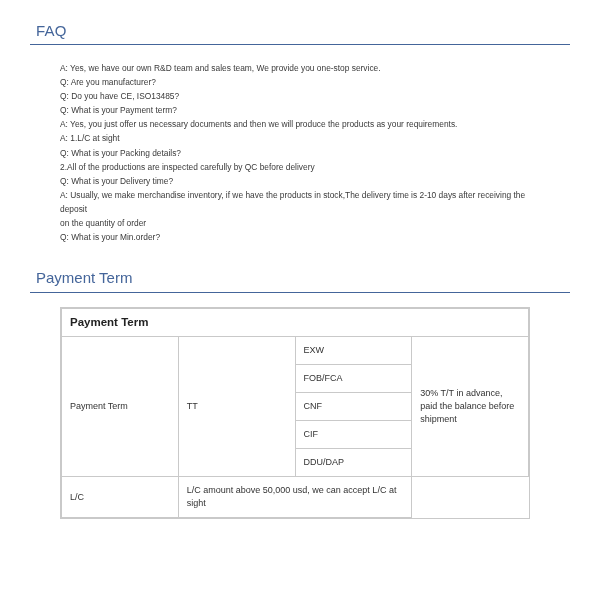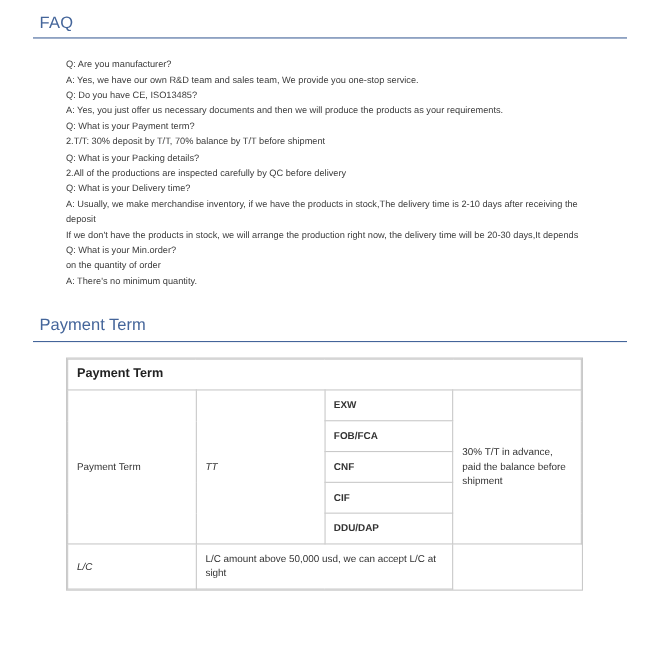--- a/index.html
+++ b/index.html
@@ -11,21 +11,21 @@
     height: 600px;
     background: #ffffff;
     font-family: "Liberation Sans", sans-serif;
     color: #333333;
     overflow: hidden;
   }
   .page {
     width: 600px;
     height: 600px;
     box-sizing: border-box;
-    padding: 10px 30px 0 30px;
+    padding: 20px 30px 0 30px;
     position: relative;
   }
   .section-title {
     font-size: 15px;
     color: #44659a;
     font-weight: normal;
     letter-spacing: 0.2px;
     padding: 2px 0 5px 6px;
     border-bottom: 1px solid #44659a;
     margin: 0;
@@ -71,48 +71,46 @@
   td.head {
     font-size: 11.5px;
     font-weight: bold;
     color: #222;
     padding: 8px 10px;
   }
   td.lbl {
     text-align: left;
   }
   .col1 { width: 88px; }
-  .col2 { width: 92px; font-style: italic; }
-  .col3 { width: 90px; font-weight: bold; }
+  .col2 { width: 92px; }
+  .col3 { width: 90px; }
   .col4 { width: auto; margin-top: 16px; }
   .cell-pad { padding-left: 10px; }
 </style>
 </head>
 <body>
 
 <div class="page">
 
   <div class="section-title faq-title">FAQ</div>
 
   <div class="faq-body">
+    <div class="faq-line">A: Yes, we have our own R&amp;D team and sales team, We provide you one-stop service.</div>
     <div class="faq-line">Q: Are you manufacturer?</div>
-    <div class="faq-line">A: Yes, we have our own R&amp;D team and sales team, We provide you one-stop service.</div>
     <div class="faq-line">Q: Do you have CE, ISO13485?</div>
+    <div class="faq-line">Q: What is your Payment term?</div>
     <div class="faq-line">A: Yes, you just offer us necessary documents and then we will produce the products as your requirements.</div>
-    <div class="faq-line">Q: What is your Payment term?</div>
-    <div class="faq-line">2.T/T: 30% deposit by T/T, 70% balance by T/T before shipment</div>
+    <div class="faq-line">A: 1.L/C at sight</div>
     <div class="faq-line">Q: What is your Packing details?</div>
     <div class="faq-line">2.All of the productions are inspected carefully by QC before delivery</div>
     <div class="faq-line">Q: What is your Delivery time?</div>
     <div class="faq-line">A: Usually, we make merchandise inventory, if we have the products in stock,The delivery time is 2-10 days after receiving the</div>
     <div class="faq-line">deposit</div>
-    <div class="faq-line">If we don't have the products in stock, we will arrange the production right now, the delivery time will be 20-30 days,It depends</div>
+    <div class="faq-line">on the quantity of order</div>
     <div class="faq-line">Q: What is your Min.order?</div>
-    <div class="faq-line">on the quantity of order</div>
-    <div class="faq-line">A: There's no minimum quantity.</div>
   </div>
 
   <div class="payment-title">Payment Term</div>
 
   <div class="table-wrap">
     <table class="pt">
       <tbody>
         <tr>
           <td class="head" colspan="4">Payment Term</td>
         </tr>

